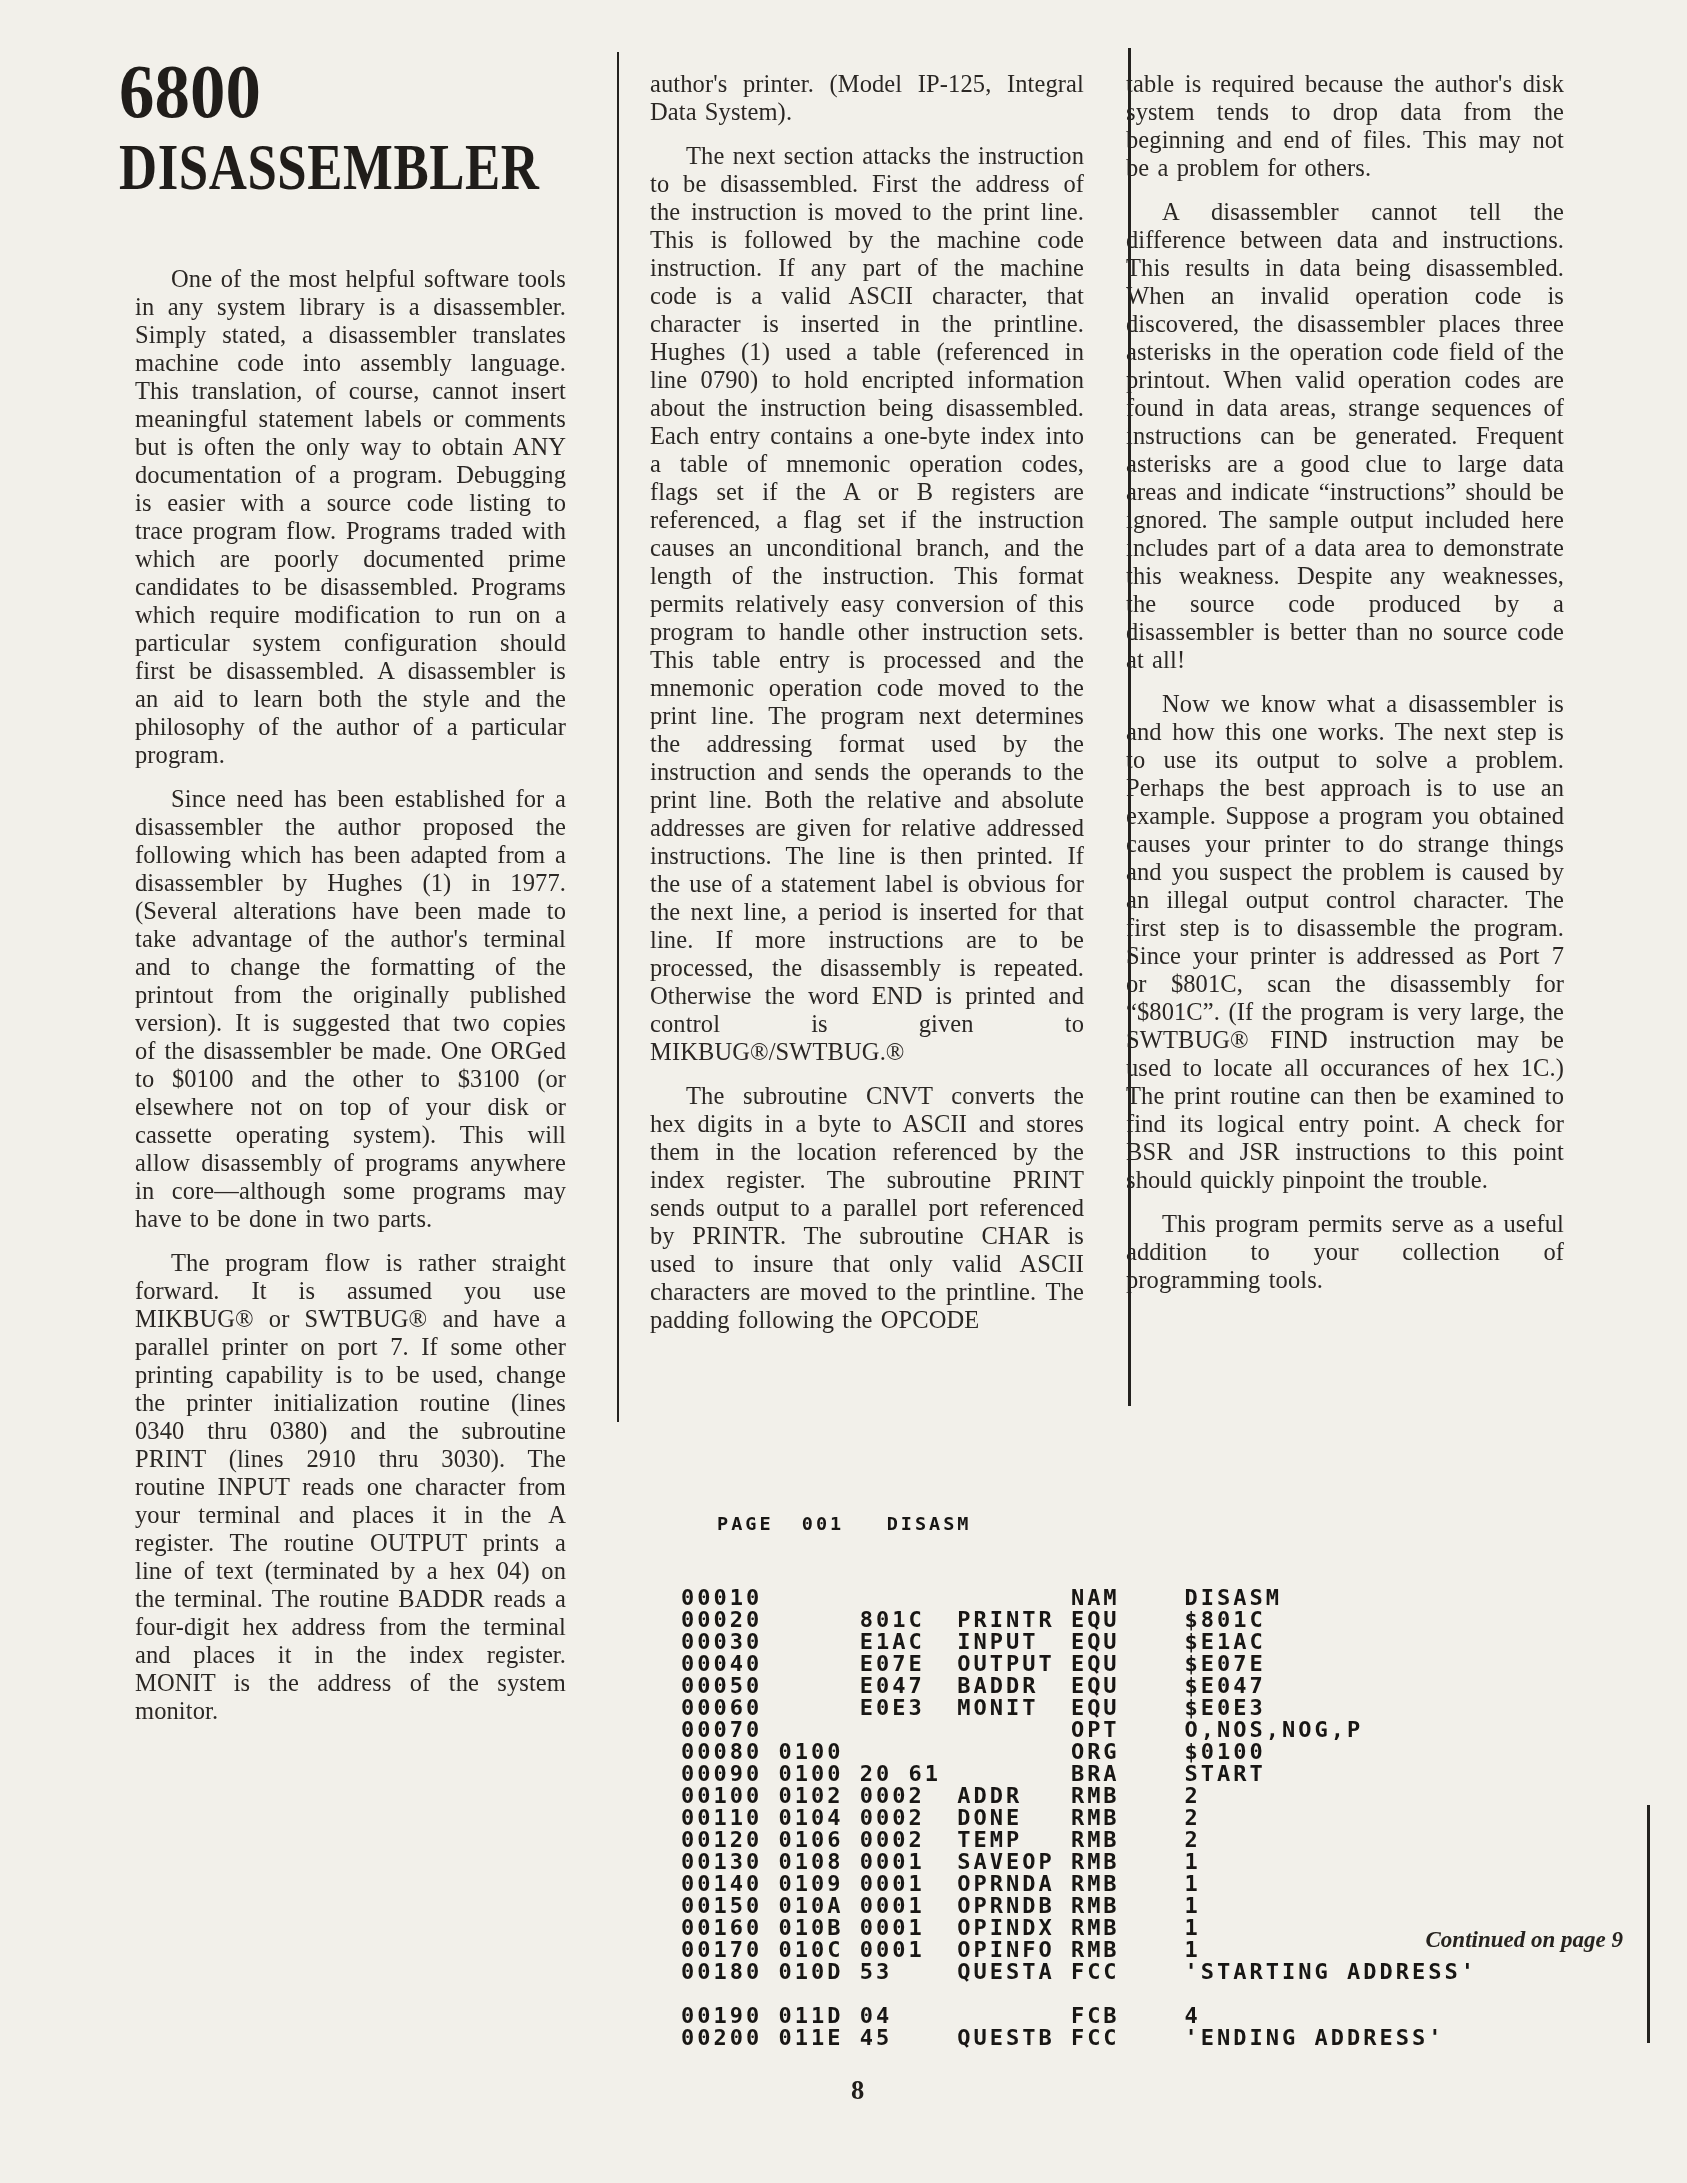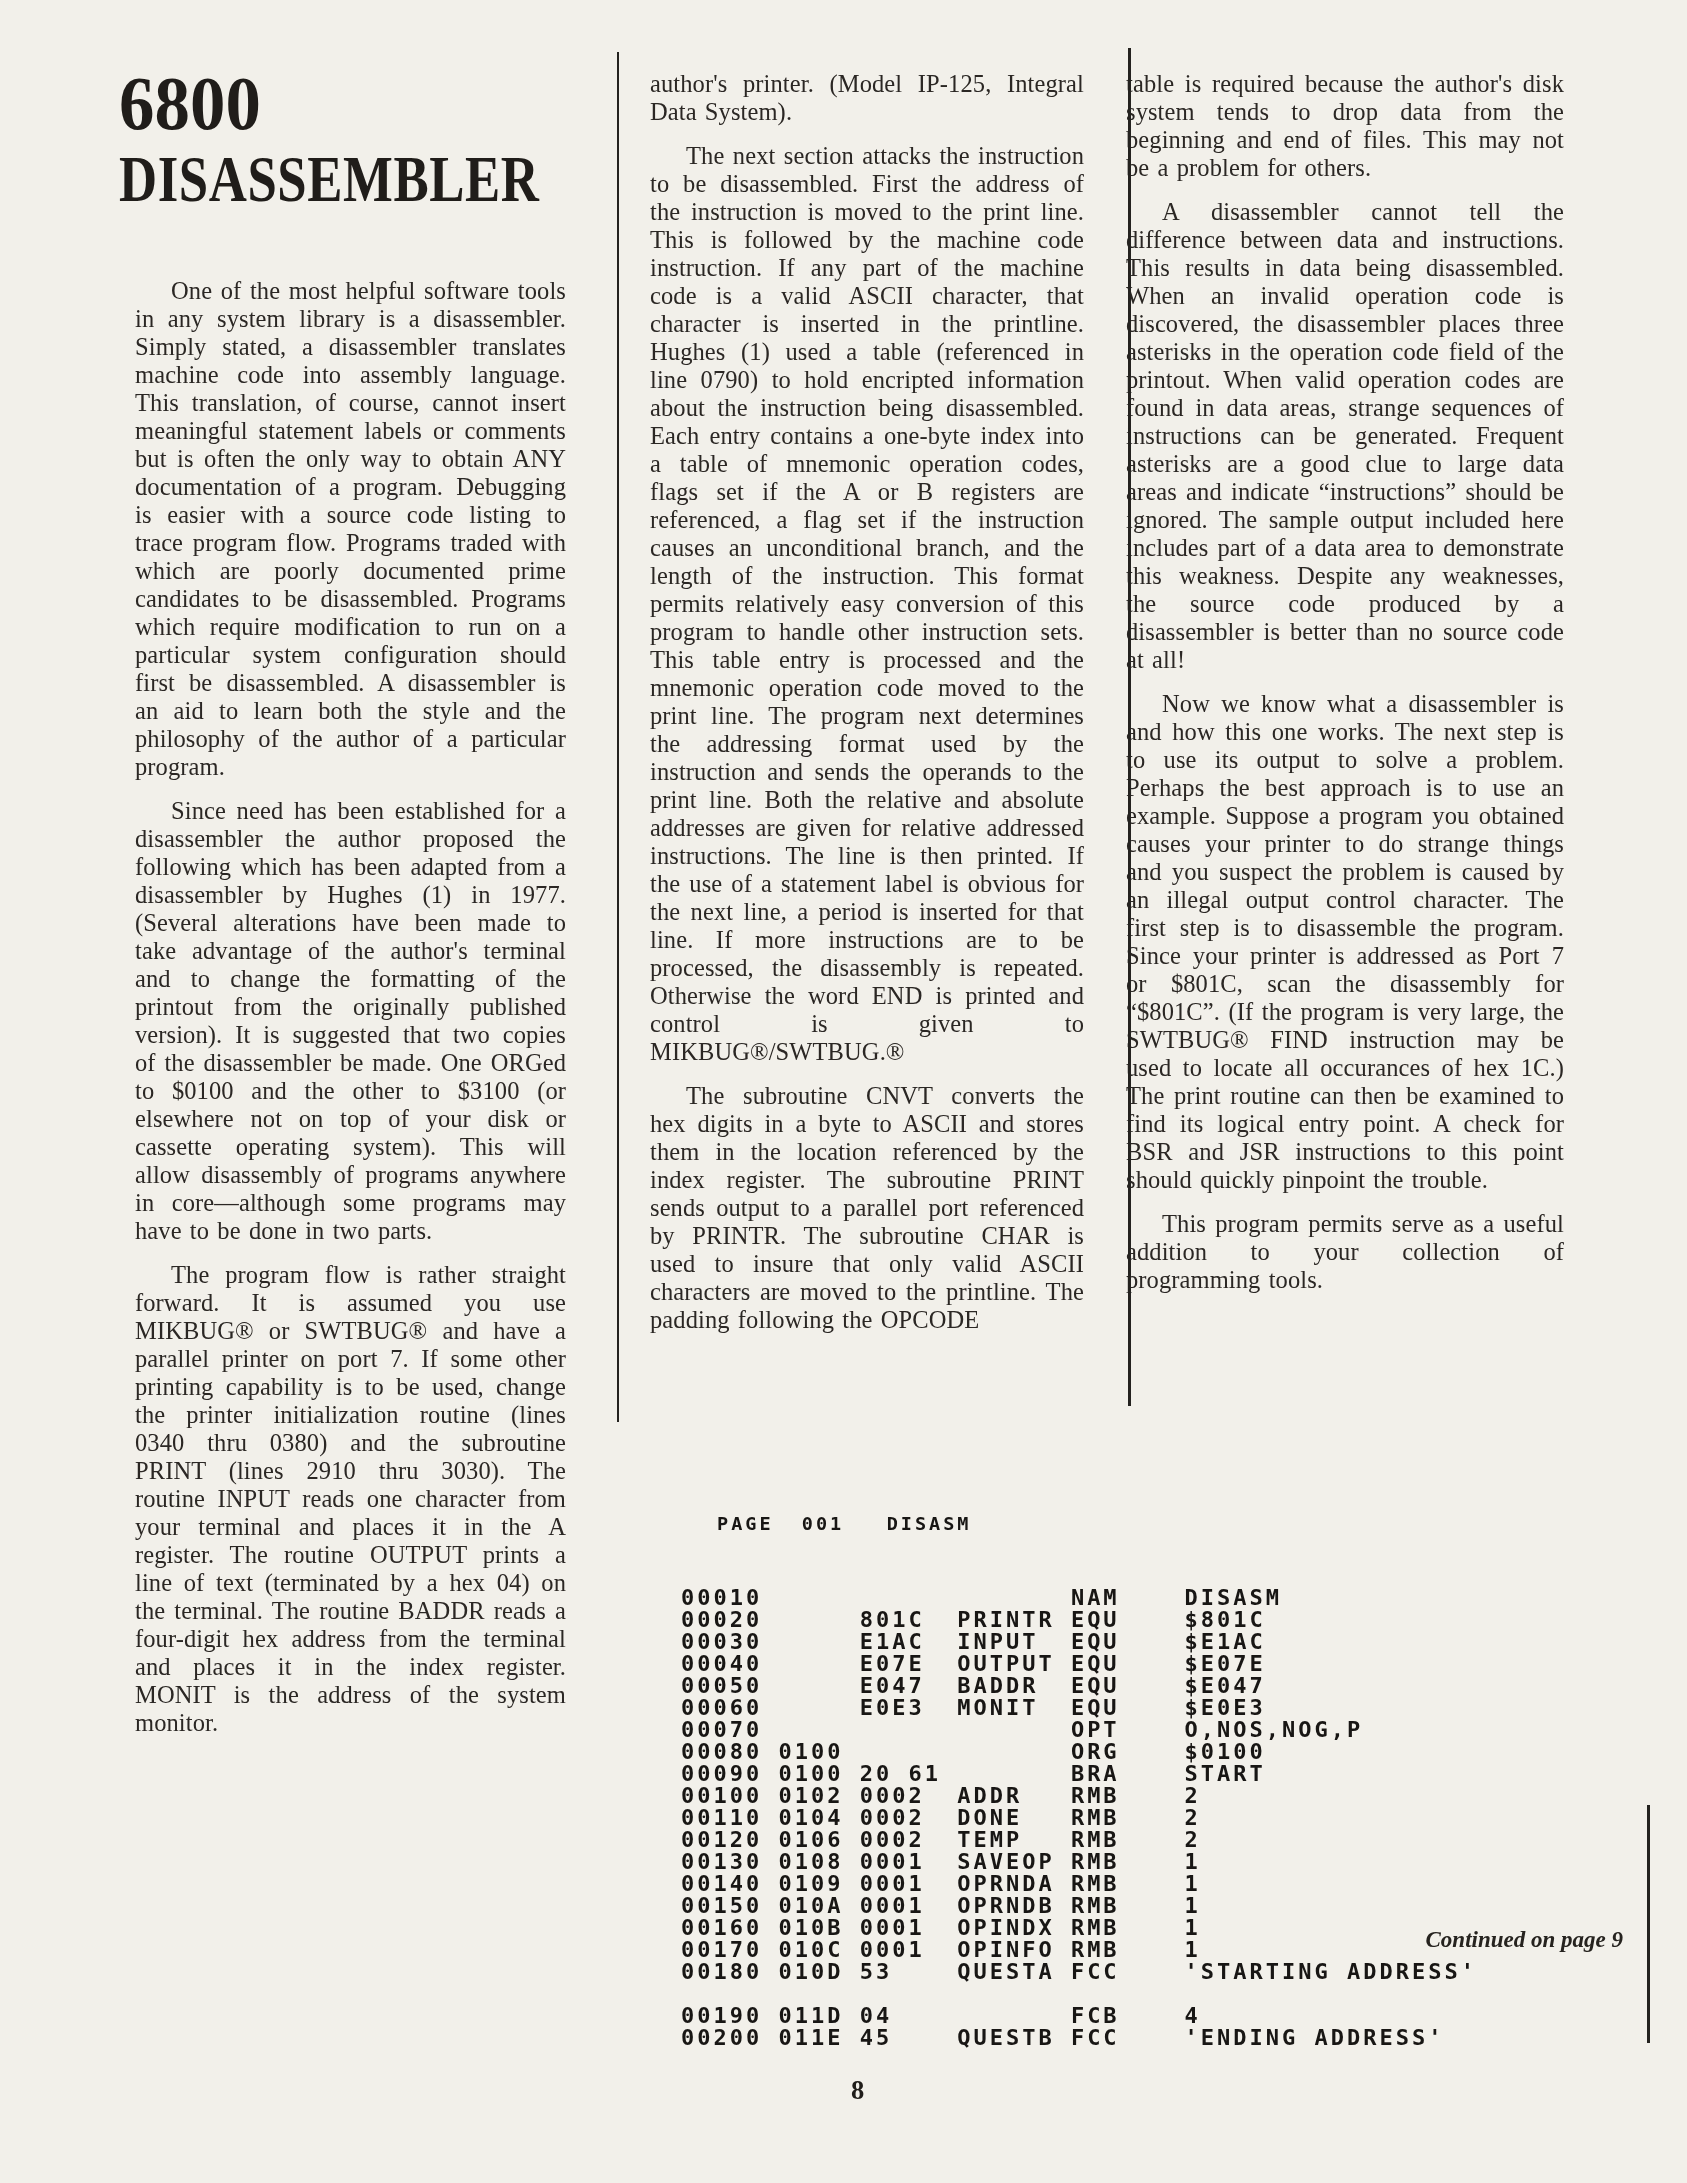--- a/index.html
+++ b/index.html
@@ -17,21 +17,21 @@
     text-align:justify;
     font-size:24.5px;
     line-height:28px;
     word-spacing:2px;
     letter-spacing:0.1px;
   }
   .textcol p { margin:16px; text-indent:36px; }
   .textcol.continuation p:first-child { text-indent:0; }
 
   
-  .masthead { margin:12px 0 61px 0; font-weight:bold; color:#201d1a; }
+  .masthead { margin:0 0 61px 0; font-weight:bold; color:#201d1a; }
   .masthead .t1 {
     display:block; font-size:77px; line-height:78px;
     transform:scaleX(.92); transform-origin:left;
   }
   .masthead .t2 {
     display:block; font-size:66px; line-height:74px;
     transform:scaleX(.80); transform-origin:left; letter-spacing:0.7px;
   }
 
   

